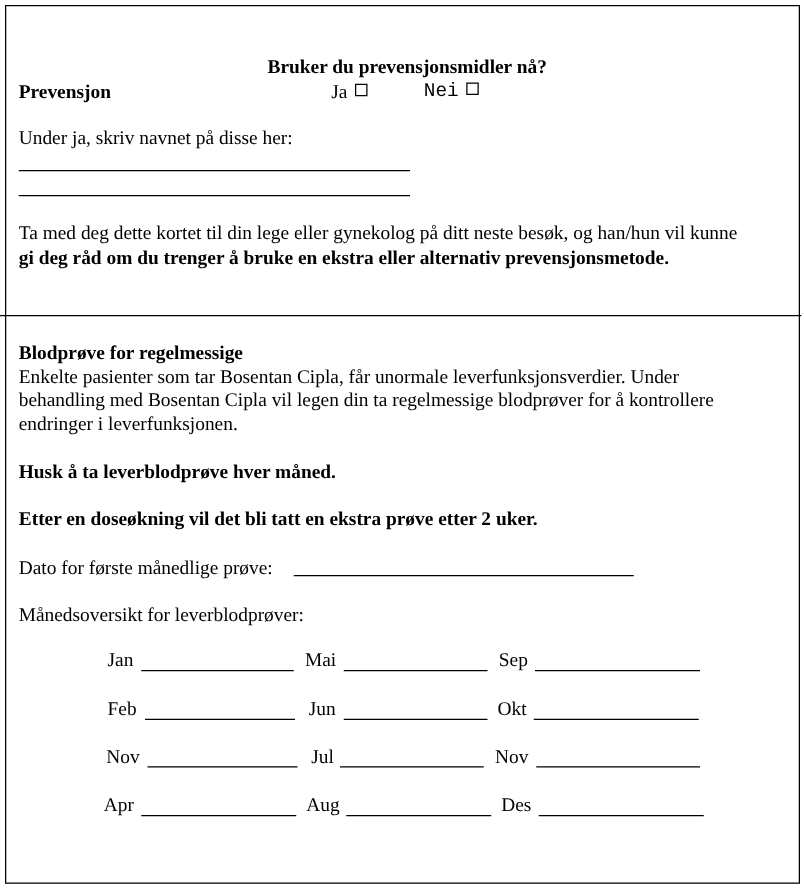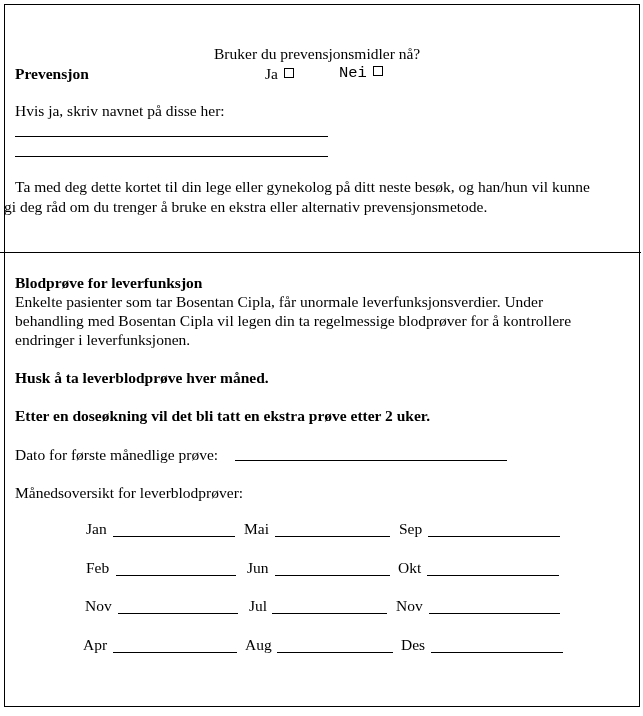--- a/index.html
+++ b/index.html
@@ -25,37 +25,37 @@
     .uline { position: absolute; height: 0; border-top: 1px solid #000; }
     .month-label { position: absolute; line-height: 19px; }
   </style>
 </head>
 <body>
 
 <div class="card"></div>
 <div class="divider"></div>
 
 <div class="t b" style="left:15px; top:24px;margin-top:40px;">Prevensjon</div>
-<div class="t" style="left:214px; top:44px;">Bruker du prevensjonsmidler nå?</div>
+<div class="t" style="left:214px; top:44px;font-weight:bold;">Bruker du prevensjonsmidler nå?</div>
 
 <div class="t" style="left:265px; top:64px;">
   <span>Ja</span><span class="box"></span>
 </div>
 <div class="t" style="left:339px; top:64px;font-family:Liberation Mono, monospace;">
   <span>Nei</span><span class="box"></span>
 </div>
 
-<div class="t" style="left:15px; top:101px;">Hvis ja, skriv navnet på disse her:</div>
+<div class="t" style="left:15px; top:101px;">Under ja, skriv navnet på disse her:</div>
 <div class="uline" style="left:15px; top:136px; width:313px;"></div>
 <div class="uline" style="left:15px; top:156px; width:313px;"></div>
 
 <div class="t" style="left:15px; top:177px;">Ta med deg dette kortet til din lege eller gynekolog på ditt neste besøk, og han/hun vil kunne</div>
-<div class="t" style="left:4px; top:197px;">gi deg råd om du trenger å bruke en ekstra eller alternativ prevensjonsmetode.</div>
+<div class="t" style="left:15px; top:197px;font-weight:bold;">gi deg råd om du trenger å bruke en ekstra eller alternativ prevensjonsmetode.</div>
 
-<div class="t b" style="left:15px; top:273px;">Blodprøve for leverfunksjon</div>
+<div class="t b" style="left:15px; top:273px;">Blodprøve for regelmessige</div>
 <div class="t" style="left:15px; top:292px;">Enkelte pasienter som tar Bosentan Cipla, får unormale leverfunksjonsverdier. Under</div>
 <div class="t" style="left:15px; top:311px;">behandling med Bosentan Cipla vil legen din ta regelmessige blodprøver for å kontrollere</div>
 <div class="t" style="left:15px; top:330px;">endringer i leverfunksjonen.</div>
 
 <div class="t b" style="left:15px; top:368px;">Husk å ta leverblodprøve hver måned.</div>
 <div class="t b" style="left:15px; top:406px;">Etter en doseøkning vil det bli tatt en ekstra prøve etter 2 uker.</div>
 
 <div class="t" style="left:15px; top:445px;">Dato for første månedlige prøve:</div>
 <div class="uline" style="left:235px; top:460px; width:272px;"></div>
 

